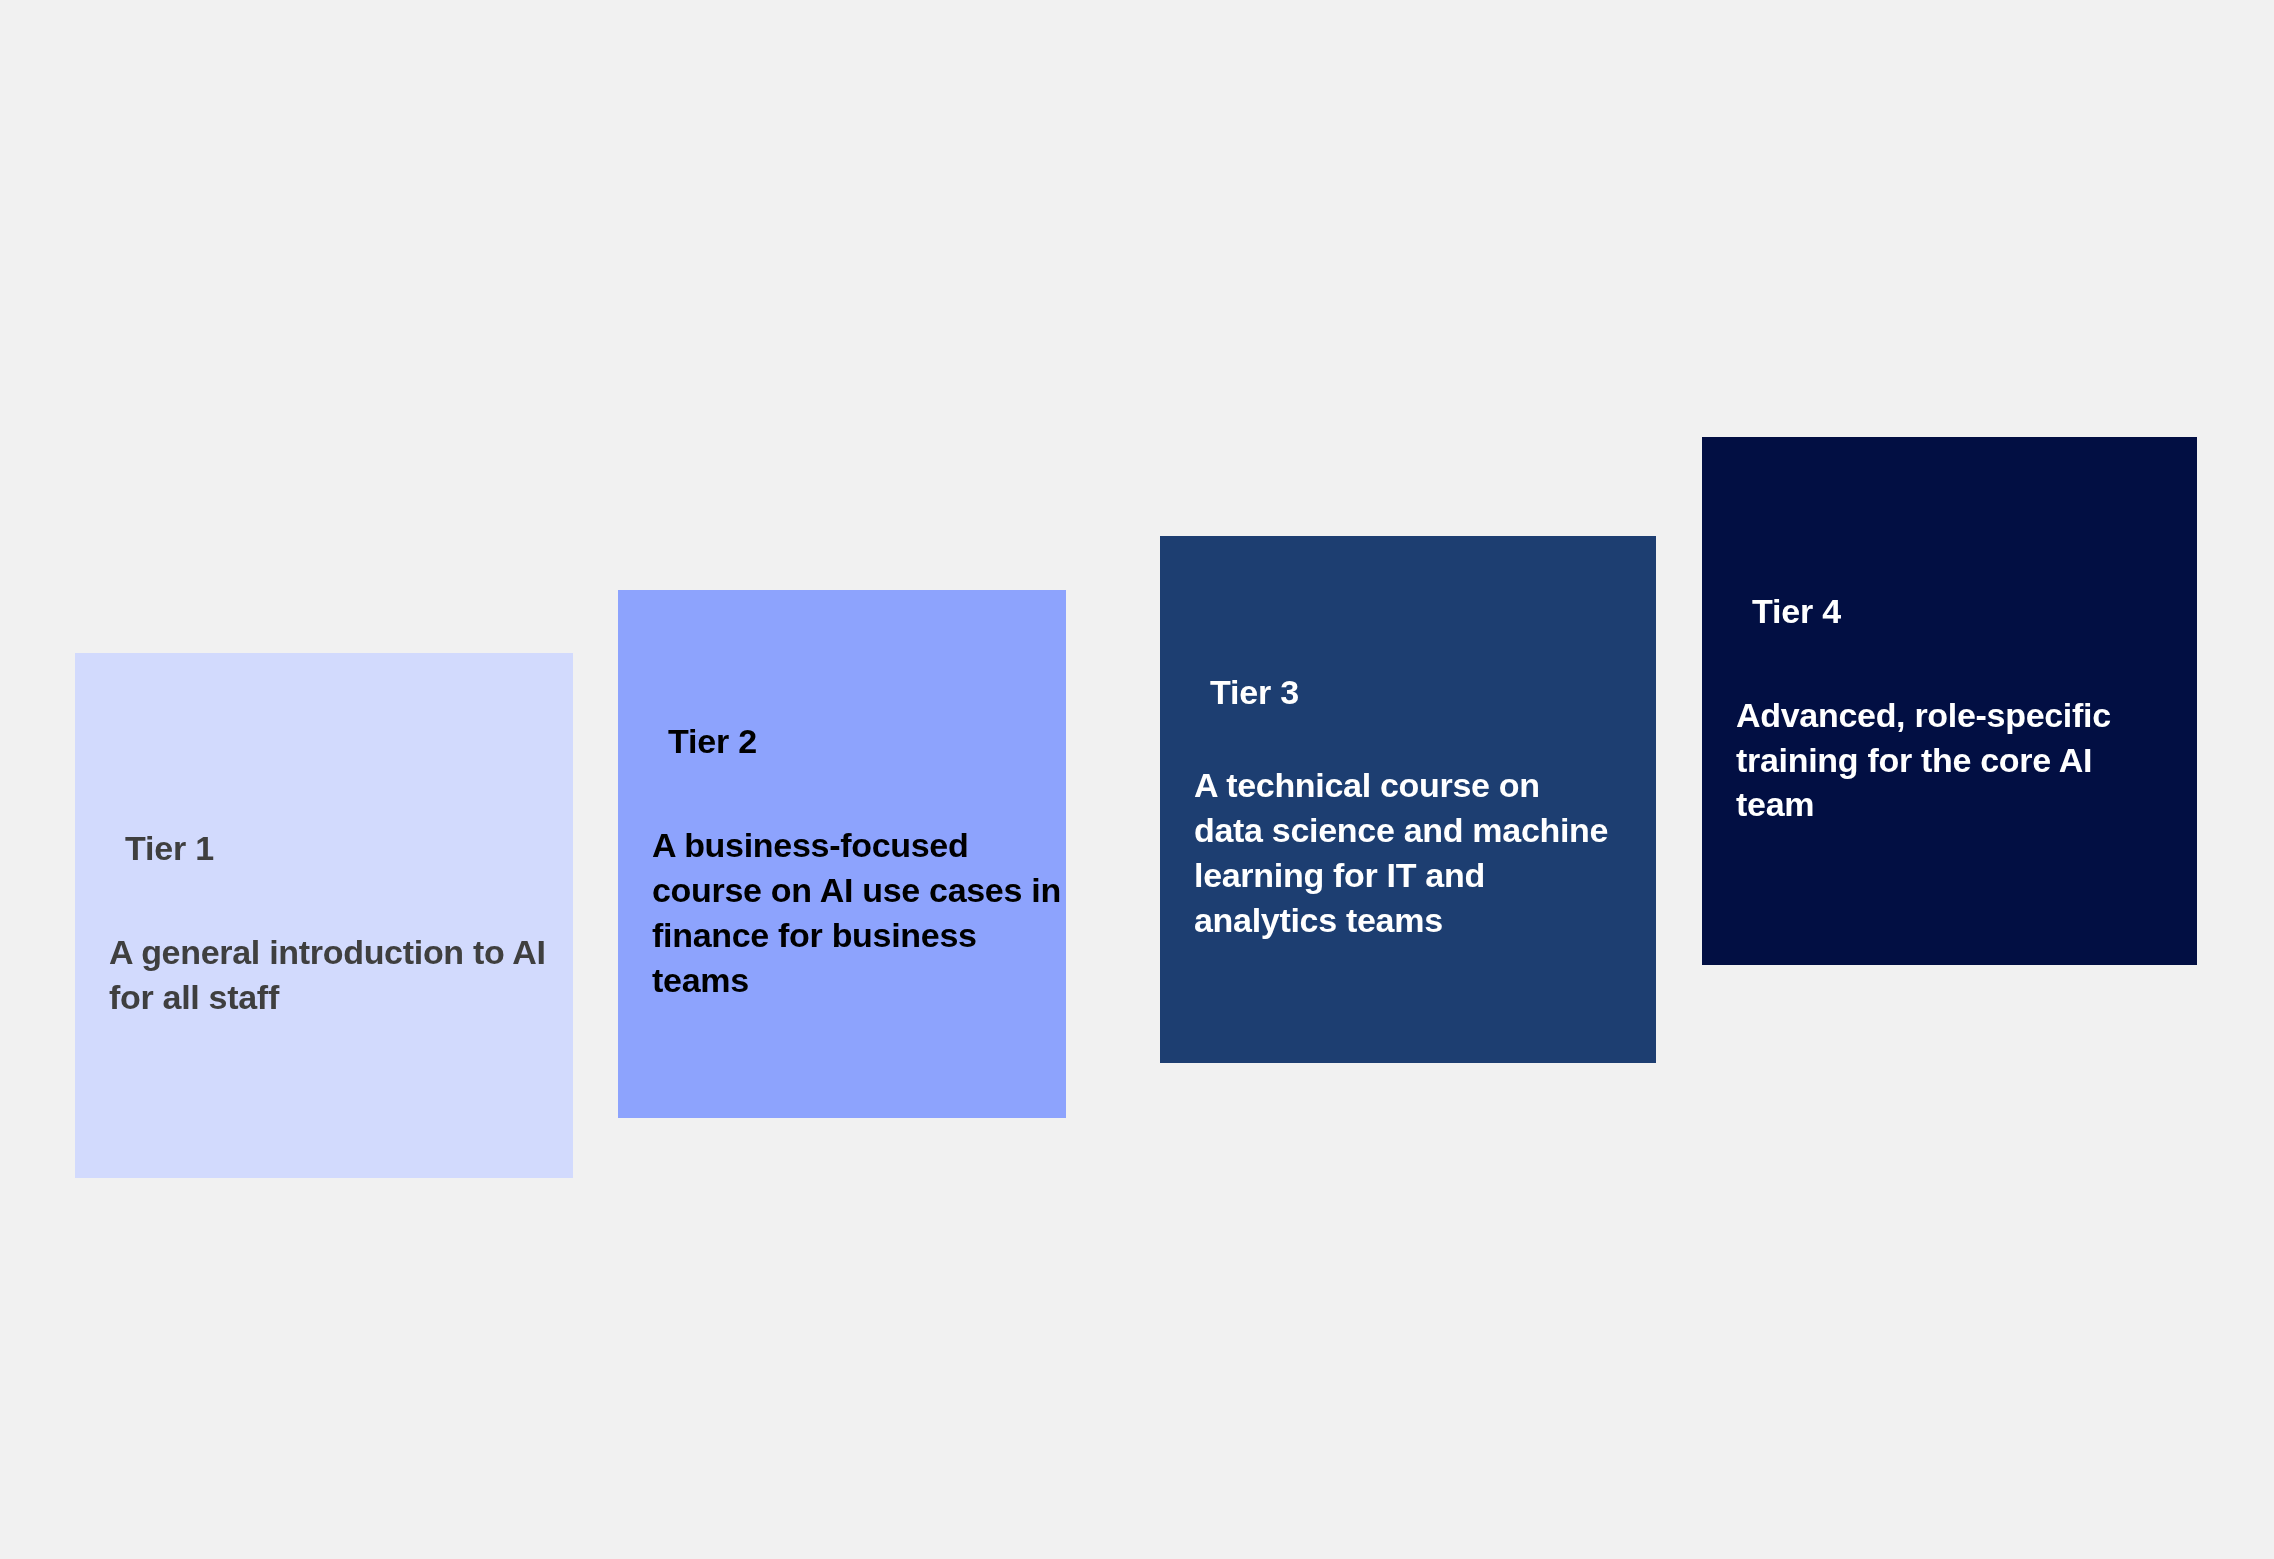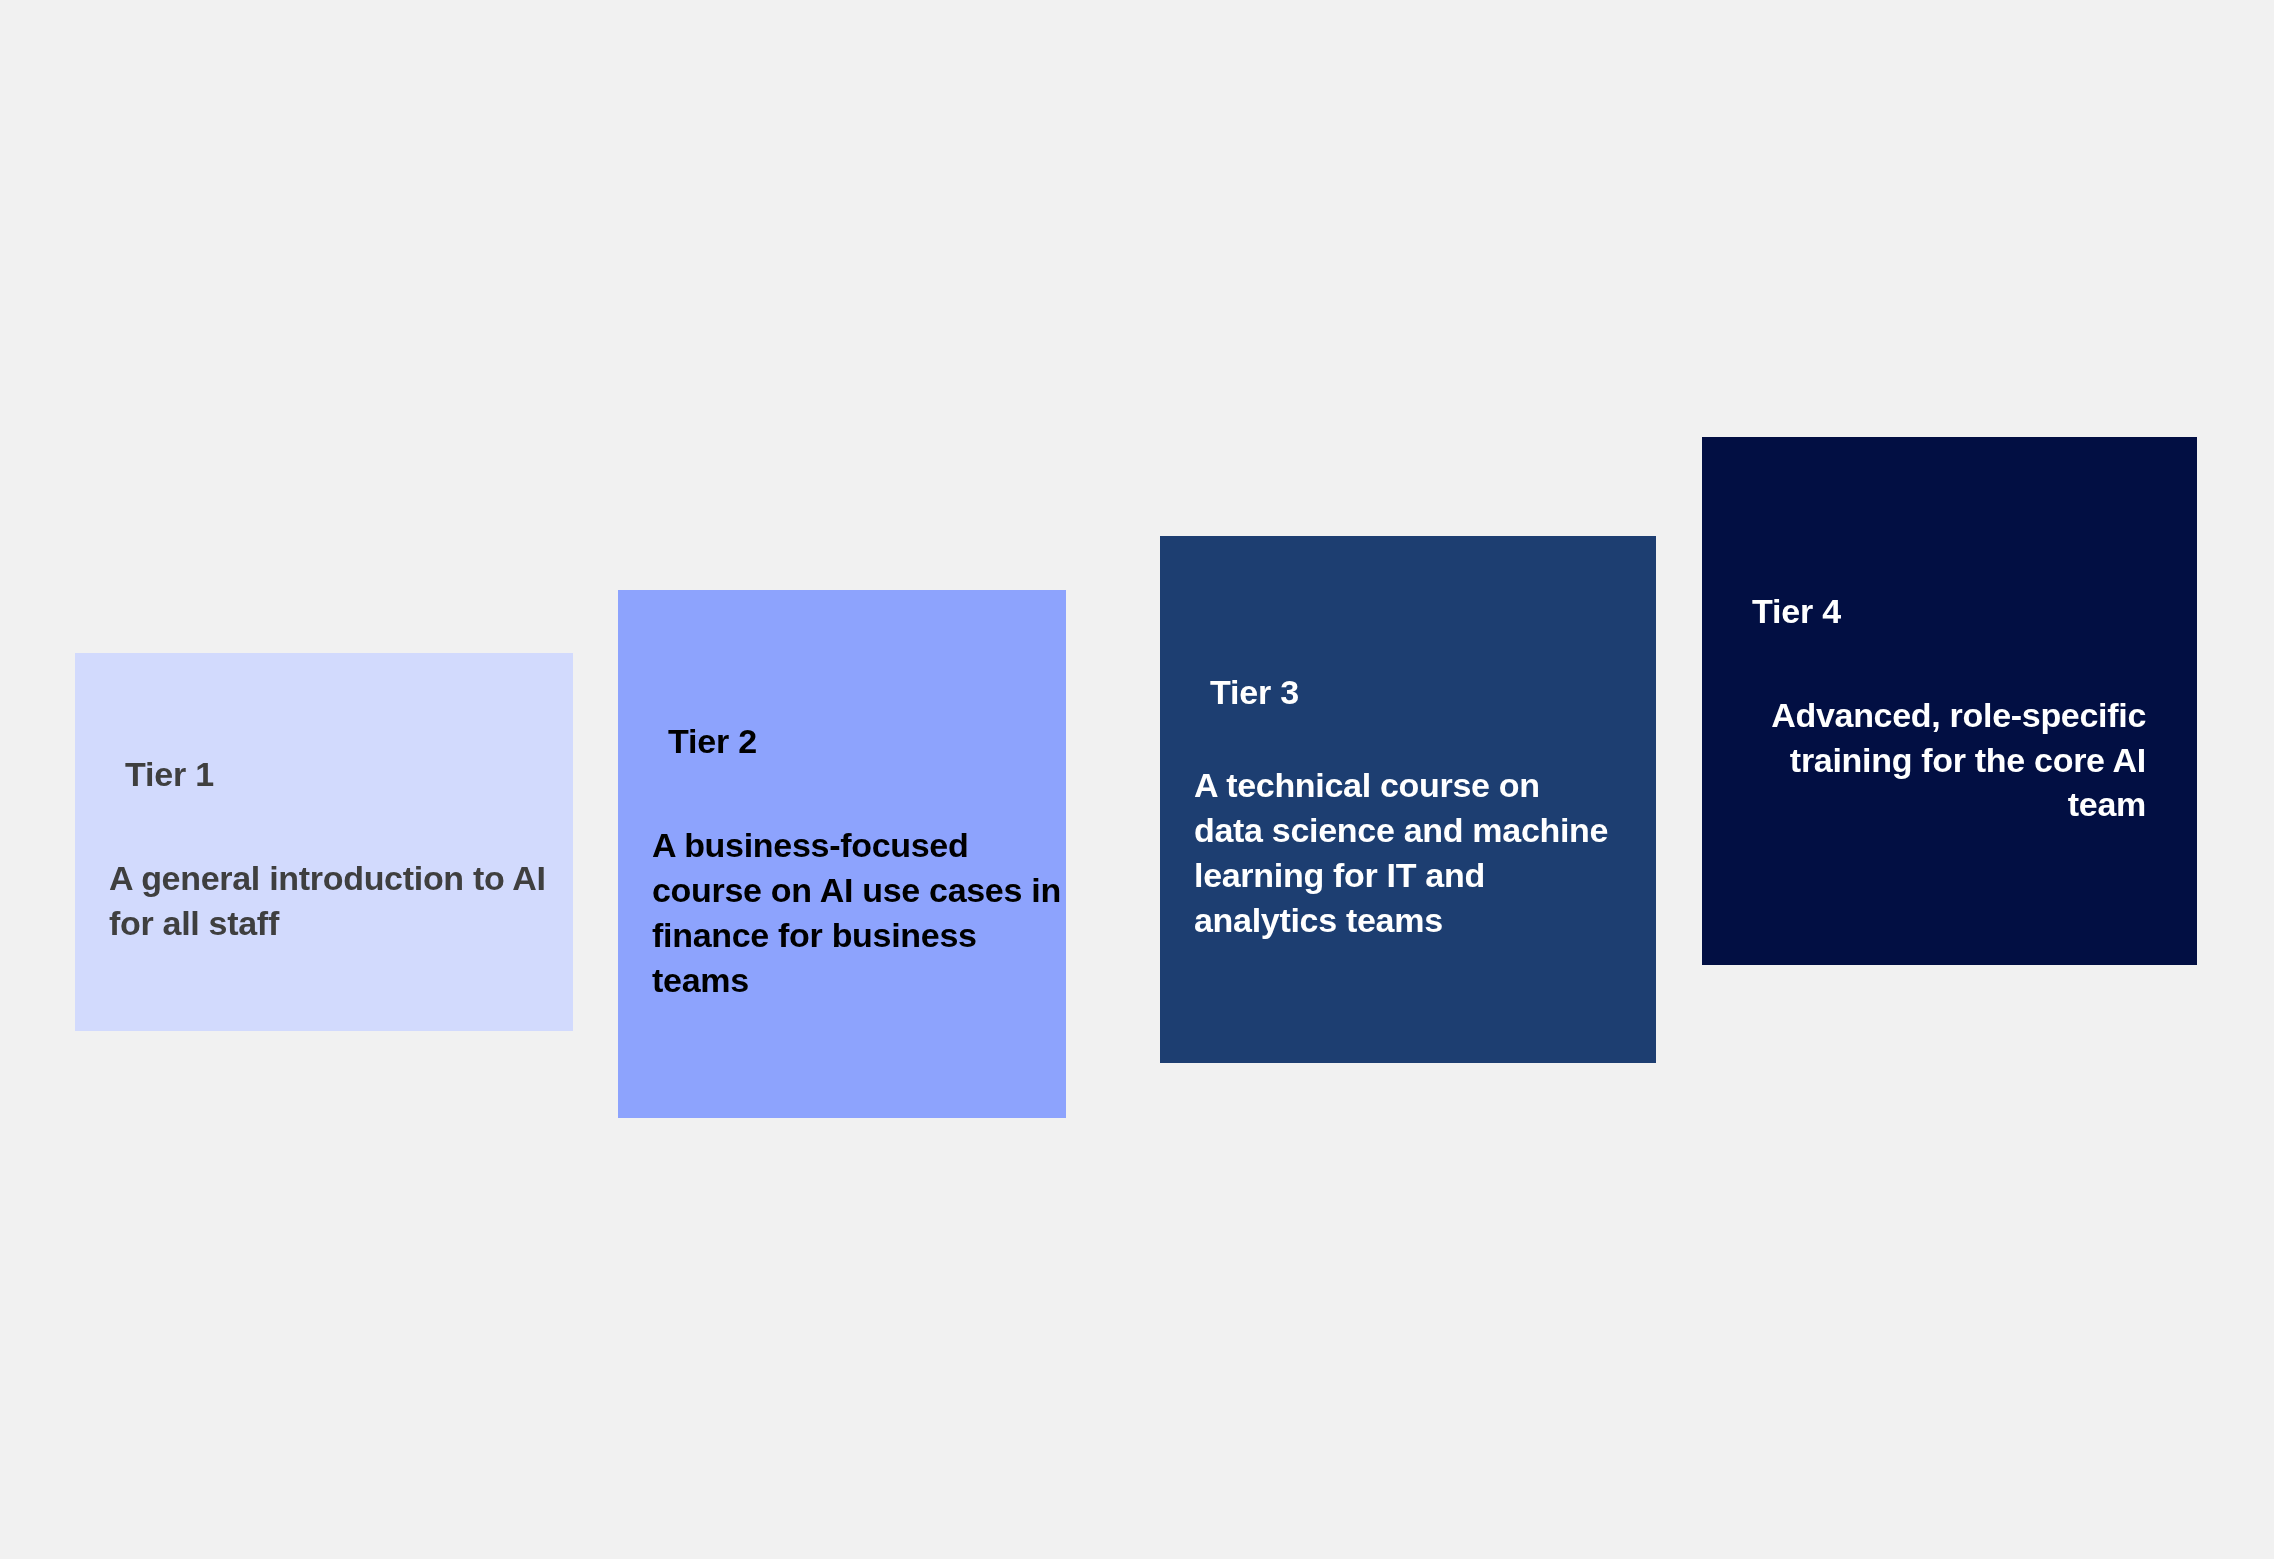--- a/index.html
+++ b/index.html
@@ -44,21 +44,21 @@
     letter-spacing: -0.3px;
     margin: 0;
     margin-top: 46px;
   }
 
   
   #tier-card-1 {
     left: 75px;
     top: 653px;
     width: 498px;
-    height: 378px;
+    height: 525px;
     background: #d2dafd;
     color: #3f3f3f;
   }
   #tier-card-1 .tier-desc { width: 440px; }
 
   
   #tier-card-2 {
     left: 618px;
     top: 590px;
     width: 448px;
@@ -81,21 +81,21 @@
 
   
   #tier-card-4 {
     left: 1702px;
     top: 437px;
     width: 495px;
     height: 528px;
     background: #020f43;
     color: #ffffff;
   }
-  #tier-card-4 .tier-desc { width: 410px; text-align: right; }
+  #tier-card-4 .tier-desc { width: 410px; }
 </style>
 </head>
 <body>
 
 <div id="stage">
 
   <div class="tier-card" id="tier-card-1">
     <div class="tier-title">Tier 1</div>
     <div class="tier-desc">A general introduction to AI for all staff</div>
   </div>

